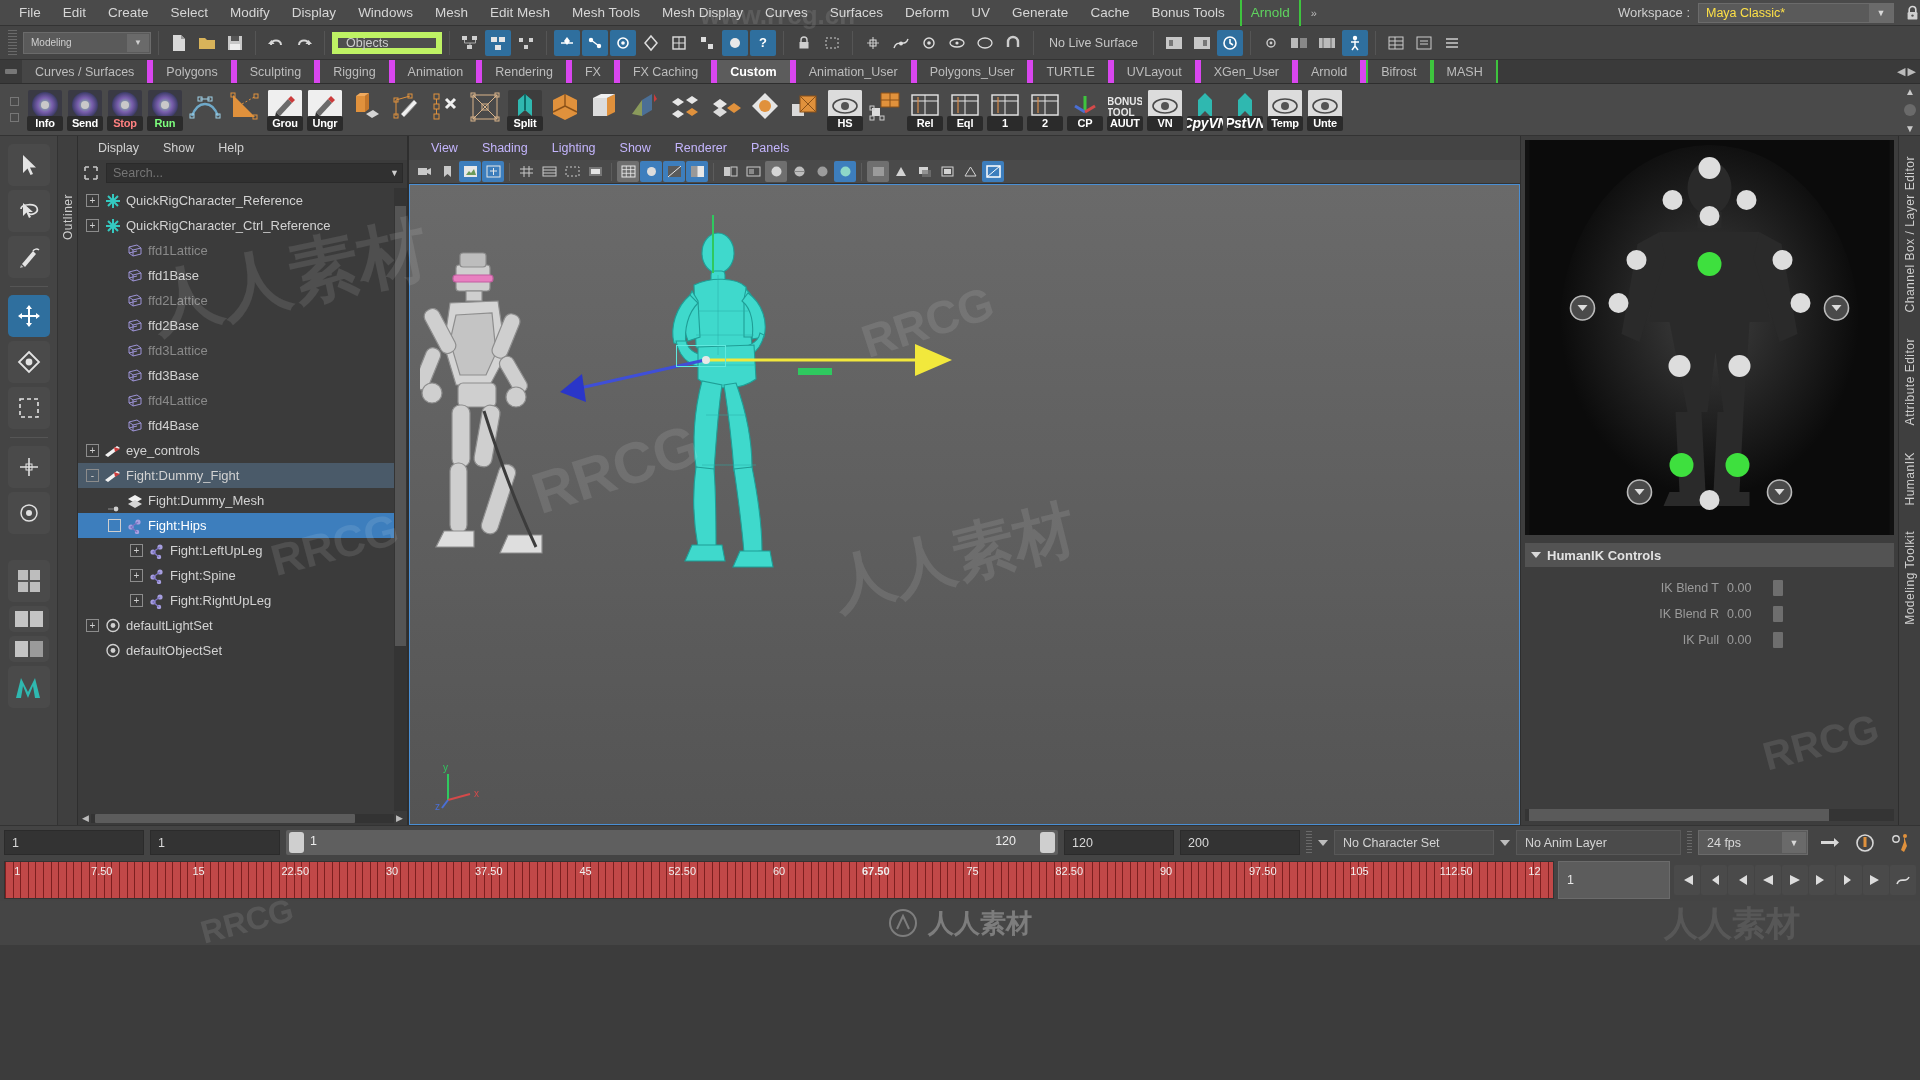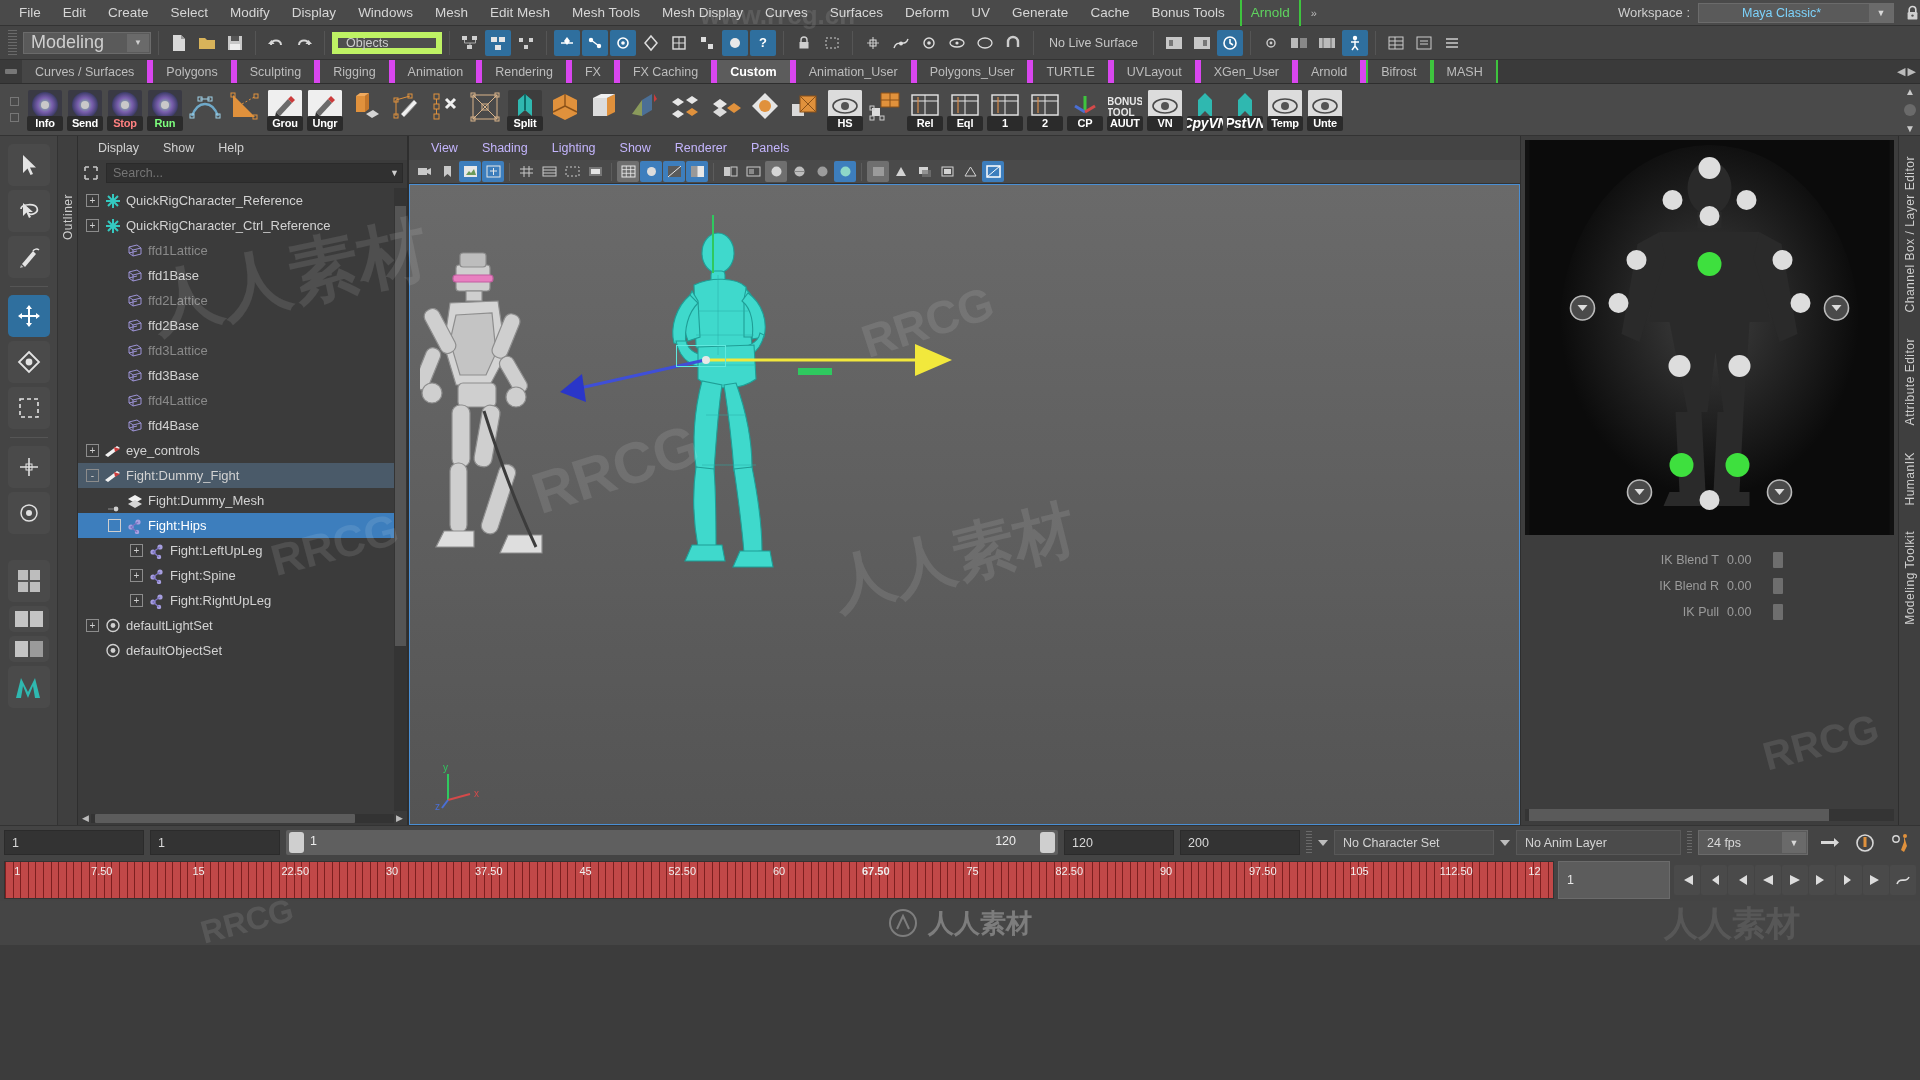--- a/index.html
+++ b/index.html
@@ -19,37 +19,37 @@
   }
   .menubar .mi { padding:0 11px; font-size:13.5px; color:#d6d6d6; line-height:26px; white-space:nowrap; cursor:default; }
   .menubar .mi.arnold { color:#5fd35f; border-left:2px solid #3ec43e; border-right:2px solid #3ec43e; margin:0 4px; padding:0 9px; }
   .menubar .chev { color:#b9b9b9; font-size:11px; padding:0 6px; }
   .ws-wrap { margin-left:auto; display:flex; align-items:center; padding-right:0; }
   .ws-label { font-size:13px; color:#cfcfcf; margin-right:8px; white-space:nowrap; }
   .ws-combo {
     width:196px; height:20px; background:#5a5a5a; border:1px solid #6b6b6b;
     display:flex; align-items:center; position:relative;
   }
-  .ws-combo span { padding-left:7px; font-size:12.5px; color:#7dd3fc;margin-left:36px; }
+  .ws-combo span { padding-left:7px; font-size:12.5px; color:#fde047; }
   .ws-combo .arrow {
     position:absolute; right:0; top:0; width:24px; height:18px; background:#6a6a6a;
     display:flex; align-items:center; justify-content:center; font-size:9px; color:#d8d8d8;
   }
   .lock-icon { margin-left:10px; width:16px; height:18px; display:flex; align-items:center; justify-content:center; }
 
   
   .statusbar {
     height:34px; background:#444; display:flex; align-items:center; padding:0 4px;
     border-bottom:1px solid #333; gap:2px;
   }
   .mode-combo {
     width:128px; height:22px; background:#5a5a5a; border:1px solid #6b6b6b; position:relative;
     display:flex; align-items:center;
   }
-  .mode-combo span { padding-left:7px; font-size:18px; }
+  .mode-combo span { padding-left:7px; font-size:10px; }
   .mode-combo .arrow { position:absolute; right:1px; top:1px; width:22px; height:18px; background:#6a6a6a;
     display:flex; align-items:center; justify-content:center; font-size:8px; }
   .sep { width:1px; height:24px; background:#555; margin:0 5px; }
   .gripper { width:9px; height:26px; background:
      repeating-linear-gradient(to bottom, #6a6a6a 0 1px, transparent 1px 3px);
      margin:0 4px; }
   .tb-btn { width:26px; height:26px; border-radius:2px; display:flex; align-items:center;
      justify-content:center; position:relative; }
   .tb-btn.blue { background:#2f6f9e; }
   .objects-combo {
@@ -1401,20 +1401,24 @@
             <circle cx="307" cy="168" r="12" fill="#4a4a4a"></circle>
               <path d="M302 165l5 6 5-6" fill="#ddd" stroke="none"></path>
             <circle cx="110" cy="352" r="12" fill="#4a4a4a"></circle>
               <path d="M105 349l5 6 5-6" fill="#ddd" stroke="none"></path>
             <circle cx="250" cy="352" r="12" fill="#4a4a4a"></circle>
               <path d="M245 349l5 6 5-6" fill="#ddd" stroke="none"></path>
           </g>
         </svg>
       </div>
 
+      <div class="hik-head">
+        <div class="tri"></div>
+        <span>HumanIK Controls</span>
+      </div>
       <div class="hik-rows">
         <div class="hik-row">
           <div class="lbl">IK Blend T</div>
           <div class="val">0.00</div>
           <div class="slider"></div>
         </div>
         <div class="hik-row">
           <div class="lbl">IK Blend R</div>
           <div class="val">0.00</div>
           <div class="slider"></div>

